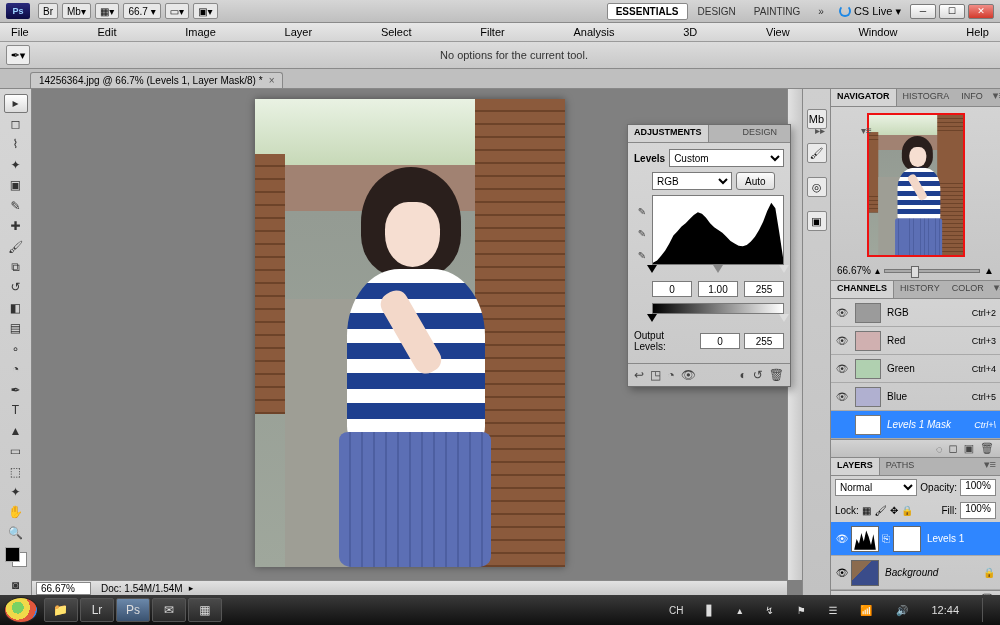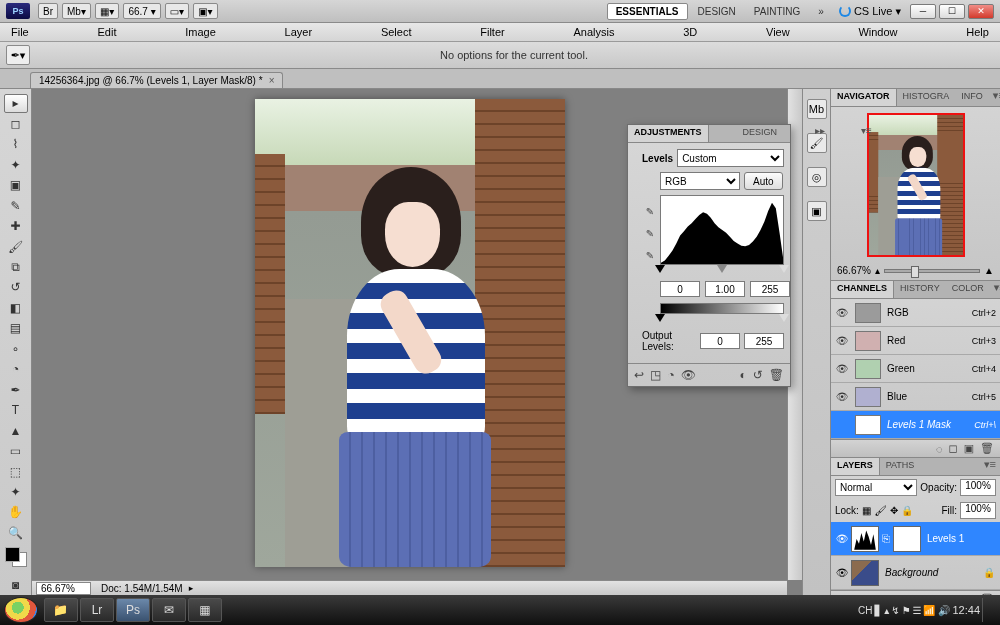--- a/index.html
+++ b/index.html
@@ -54,21 +54,21 @@
 .photo .face { position: absolute; top: 35px; left: 48px; width: 55px; height: 65px; background: #f6ded1; border-radius: 42% 42% 50% 50%; }
 .photo .body { position: absolute; top: 102px; left: 10px; width: 138px; height: 175px; border-radius: 38% 38% 10% 10%; background: repeating-linear-gradient(white 0 14px, #1e3f8f 14px 30px); }
 .photo .arm { position: absolute; top: 120px; left: 60px; width: 28px; height: 90px; background: #f3d8c9; border-radius: 12px; transform: rotate(-30deg); }
 .photo .skirt { position: absolute; top: 265px; left: 2px; width: 152px; height: 135px; background: repeating-linear-gradient(90deg, #5c6fb5 0 10px, #4d5fa1 10px 12px); border-radius: 6% 6% 8% 8%; }
 .sbV { position: absolute; right: 0; top: 0; bottom: 15px; width: 15px; background: linear-gradient(90deg,#e2e2e2,#c9c9c9); border-left: 1px solid #888; }
 .sbH { position: absolute; left: 0; right: 15px; bottom: 0; height: 15px; background: linear-gradient(#e2e2e2,#c9c9c9); border-top: 1px solid #888; display: flex; align-items: center; }
 .sbH .zoom { width: 55px; padding: 0 4px; font-size: 10px; background: #fff; margin: 0 4px; border: 1px solid #888; }
 .sbH .docinfo { font-size: 10px; padding: 0 6px; }
 
 
-.dock-strip { width: 28px; background: linear-gradient(#cfcfcf,#c2c2c2); border-left: 1px solid #888; display: flex; flex-direction: column; align-items: center; padding-top: 10px; gap: 14px; }
+.dock-strip { width: 28px; background: linear-gradient(#cfcfcf,#c2c2c2); border-left: 1px solid #888; display: flex; flex-direction: column; align-items: center; padding-top: 20px; gap: 14px; }
 .dock-strip .ic { width: 20px; height: 20px; background: #eaeaea; border: 1px solid #888; border-radius: 2px; display:flex; align-items:center; justify-content:center; font-size:11px; }
 
 
 .rpanels { width: 170px; background: #c8c8c8; border-left: 1px solid #888; display: flex; flex-direction: column; }
 .panel { background: linear-gradient(#d5d5d5,#c6c6c6); border-bottom: 1px solid #888; }
 .ptabs { display: flex; background: #b3b3b3; height: 18px; border-bottom: 1px solid #888; }
 .ptab { padding: 2px 6px; font-size: 9px; color: #444; }
 .ptab.act { background: #d4d4d4; border-right: 1px solid #888; font-weight: bold; color: #000; }
 .ptabs .menu { margin-left: auto; padding: 0 4px; color: #555; }
 
@@ -97,42 +97,42 @@
 .ly-row.sel { background:#2f86ff; color:#fff; }
 .ly-row .eye { width:14px; text-align:center; }
 .ly-row .th { width:28px; height:26px; border:1px solid #666; background:#fff; margin:0 2px; display:flex; align-items:center; justify-content:center; }
 .ly-row .th.hist { background:#fff; }
 .ly-row .lname { margin-left:4px; }
 .ly-row .lock { margin-left:auto; }
 
 
 .adjust { position:absolute; left:627px; top:124px; width:164px; background:linear-gradient(#d7d7d7,#c8c8c8); border:1px solid #6e6e6e; box-shadow:3px 3px 8px rgba(0,0,0,0.35); font-size:10px; }
 .adjust .ptabs { background:#b6b6b6;gap:28px; }
-.adjust .body { padding:6px;margin-left:8px; }
+.adjust .body { padding:6px; }
 .adjust .row { display:flex; align-items:center; margin-bottom:5px; gap:4px; }
 .adjust select {flex:1; height:18px; border:1px solid #7a7a7a; background:#fff; font-size:10px;}
 .adjust button { height:18px; font-size:10px; border:1px solid #7a7a7a; background:linear-gradient(#fcfcfc,#dedede); border-radius:3px; padding:0 8px; }
 .histogram { height:70px; background:#fff; border:1px solid #7a7a7a; position:relative; overflow:hidden; margin-left:18px; }
 .histogram svg { width:100%; height:100%; }
 .eyedrops { position:absolute; left:6px; top:60px; display:flex; flex-direction:column; gap:6px; }
 .eyedrops span { width:16px; height:16px; display:flex; align-items:center; justify-content:center; color:#444; }
 .sliders { height:10px; position:relative; margin:2px 0 4px 18px; }
 .sliders .sl { position:absolute; top:-2px; width:0; height:0; border:5px solid transparent; border-top:8px solid #333; }
 .fields3 { display:flex; justify-content:space-between; margin-left:18px; gap:5px; }
 .fields3 input { width:40px; height:16px; border:1px solid #7a7a7a; text-align:center; font-size:10px; }
 .gradbar { height:11px; margin:6px 0 2px 18px; background:linear-gradient(90deg,#000,#fff); border:1px solid #7a7a7a; }
 .adjust .foot { display:flex; align-items:center; gap:6px; padding:4px 6px; border-top:1px solid #888; color:#444; font-size:12px; }
 .adjust .foot .r { margin-left:auto; display:flex; gap:6px; }
 
 
 .taskbar { position:absolute; bottom:0; left:0; right:0; height:30px; background:linear-gradient(#3a3a3a,#0f0f0f); display:flex; align-items:center; padding:0 4px; color:#ddd; }
 .startorb { width:34px; height:26px; border-radius:50%; background:radial-gradient(circle at 40% 40%, #79d164 0 25%, #f0d94a 25% 50%, #e1573d 50% 75%, #3f87e8 75% 100%); margin-right:6px; border:1px solid #222; }
 .task-ic { width:34px; height:24px; background: linear-gradient(#4a4a4a,#2a2a2a); border: 1px solid #555; border-radius: 2px; margin-right: 2px; display:flex; align-items:center; justify-content:center; font-size:12px; }
 .task-ic.act { background: linear-gradient(#6b88aa,#3a5270); }
-.tray { margin-left:auto; display:flex; align-items:center; gap:2px; font-size:10px; padding:0 6px; }
+.tray { margin-left:auto; display:flex; align-items:center; gap:23px; font-size:10px; padding:0 6px; }
 .tray .clock { font-size:11px; }
 
 
 .mini-hist { width:100%; height:100%; }
 .mini-hist path { fill:#000; }
 </style>
 </head>
 <body>
 
 <div class="titlebar">

